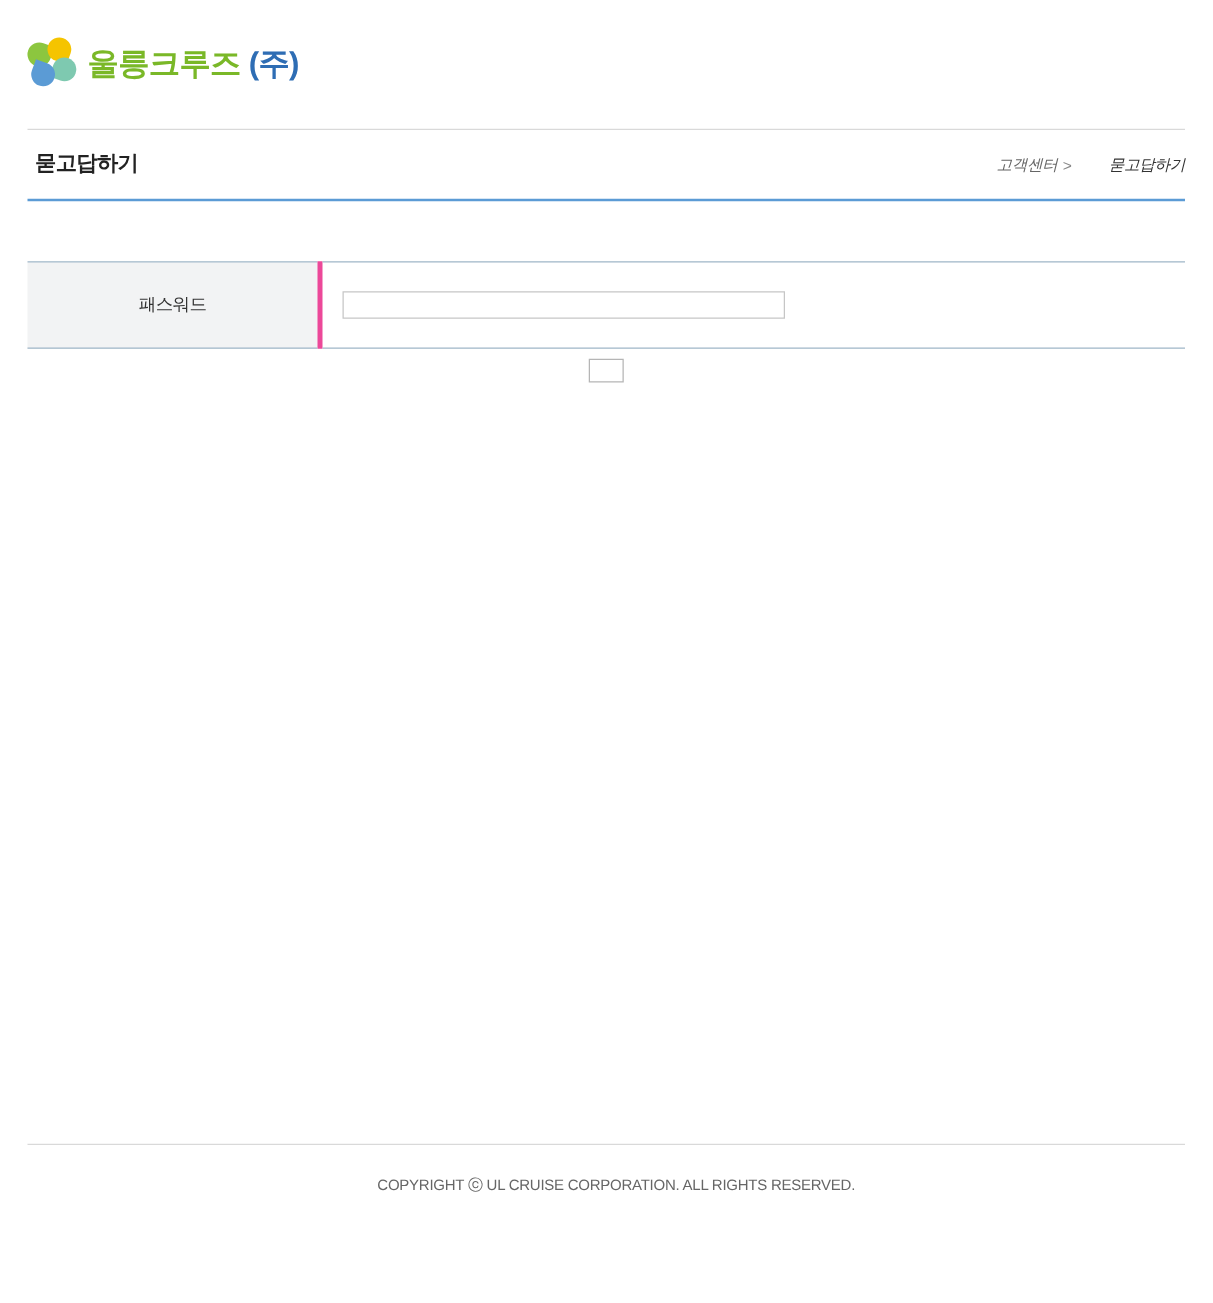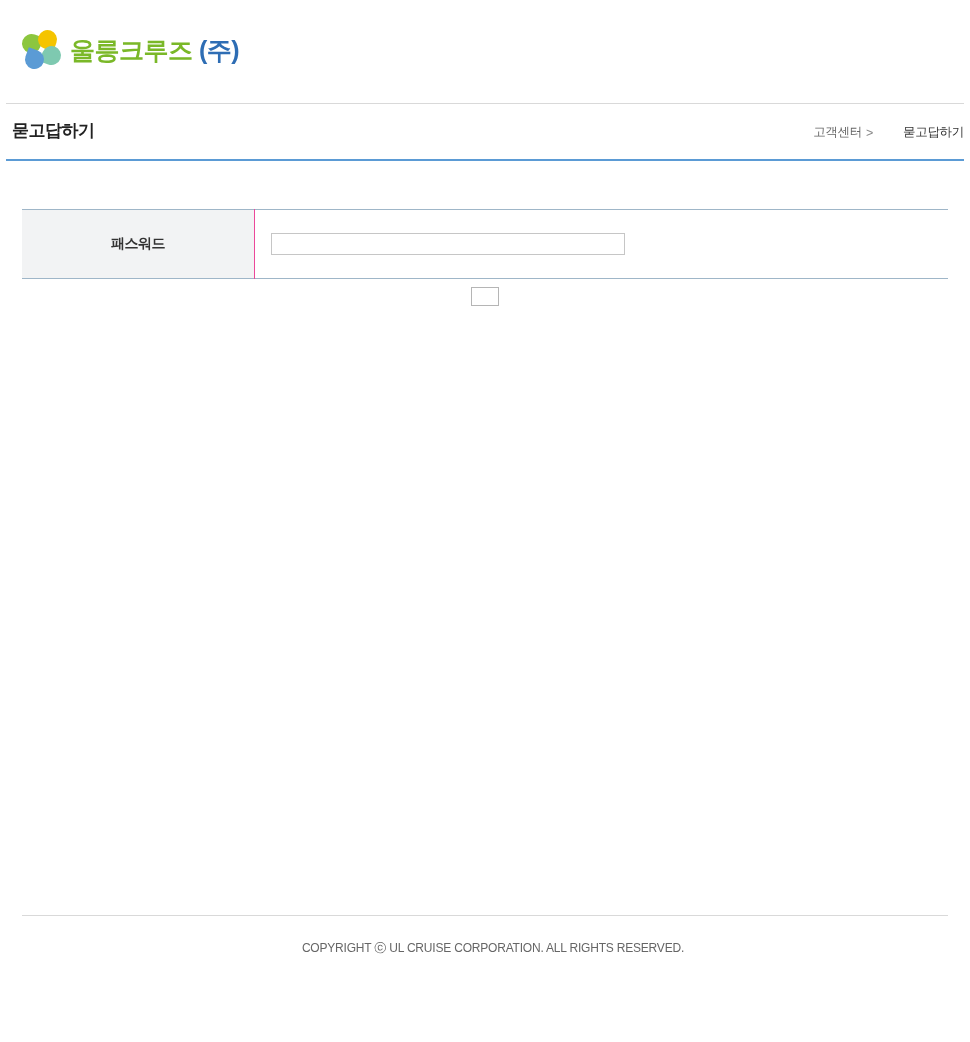--- a/index.html
+++ b/index.html
@@ -50,21 +50,21 @@
     font-size: 25px;
     font-weight: bold;
     letter-spacing: -0.5px;
     white-space: nowrap;
   }
   .logo-text .t-green { color: #7ab828; }
   .logo-text .t-blue  { color: #2e6db4; }
 
   
   .titlebar {
-    margin: 0 6px;
+    margin: 0 22px;
     border-top: 1px solid #d9d9d9;
     border-bottom: 2px solid #5b9bd5;
     height: 55px;
     position: relative;
   }
   .page-title {
     position: absolute;
     left: 6px;
     top: 15px;
     font-size: 17px;
@@ -74,43 +74,44 @@
   }
   .breadcrumb {
     position: absolute;
     right: 0px;
     top: 20px;
     font-size: 12.5px;
     color: #555555;
     letter-spacing: -0.3px;
     display: flex;
     align-items: center;
+    font-style: italic;
   }
   .breadcrumb .crumb { color: #666666; }
   .breadcrumb .sep { margin: 0 4px 0 4px; color: #888888; }
   .breadcrumb .crumb-last { color: #333333; margin-left: 26px; }
 
   
   .content {
     margin: 0 22px;
     padding-top: 48px;
   }
   .form-table {
     width: 100%;
     border-collapse: collapse;
     border-top: 1px solid #9fb6c8;
     border-bottom: 1px solid #9fb6c8;
     table-layout: fixed;
   }
   .form-table th {
     width: 230px;
     background: #f2f3f4;
-    border-right: 1px solid #ec4899;
+    border-right: 4px solid #ec4899;
     font-size: 14px;
-    font-weight: bold;
+    font-weight: normal;
     color: #333333;
     text-align: center;
     height: 66px;
     letter-spacing: -0.5px;
   }
   .form-table td {
     padding-left: 16px;
     background: #ffffff;
   }
   .pw-input {

